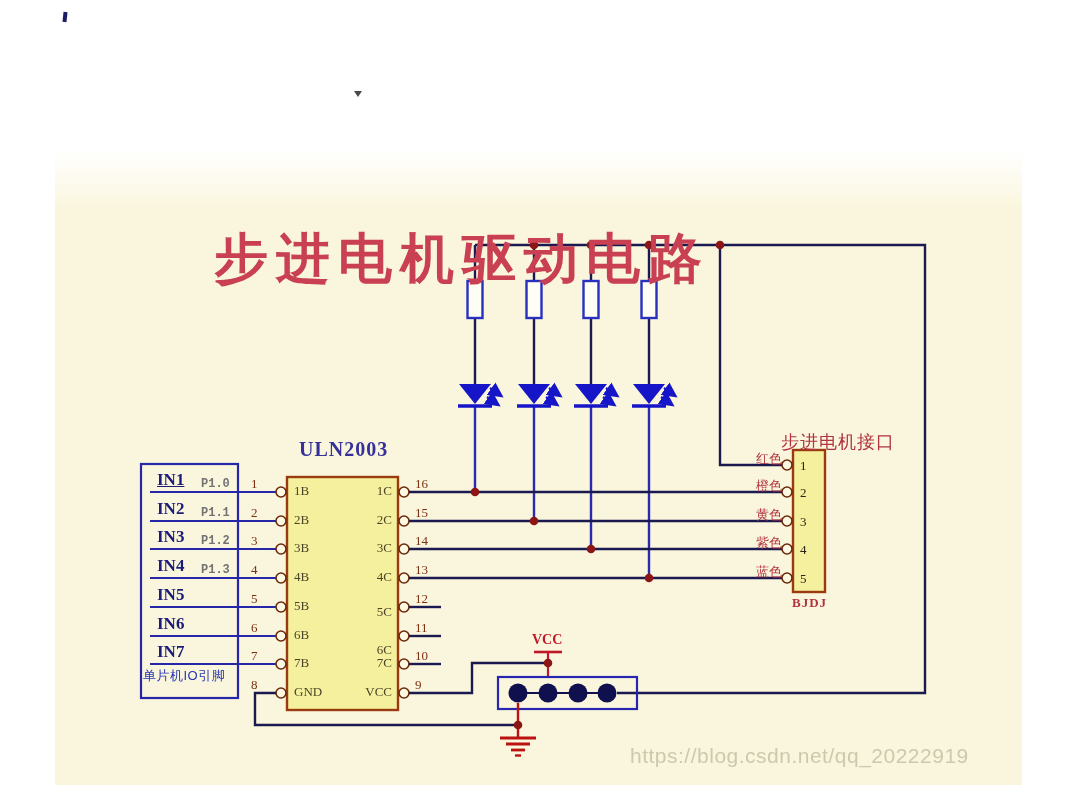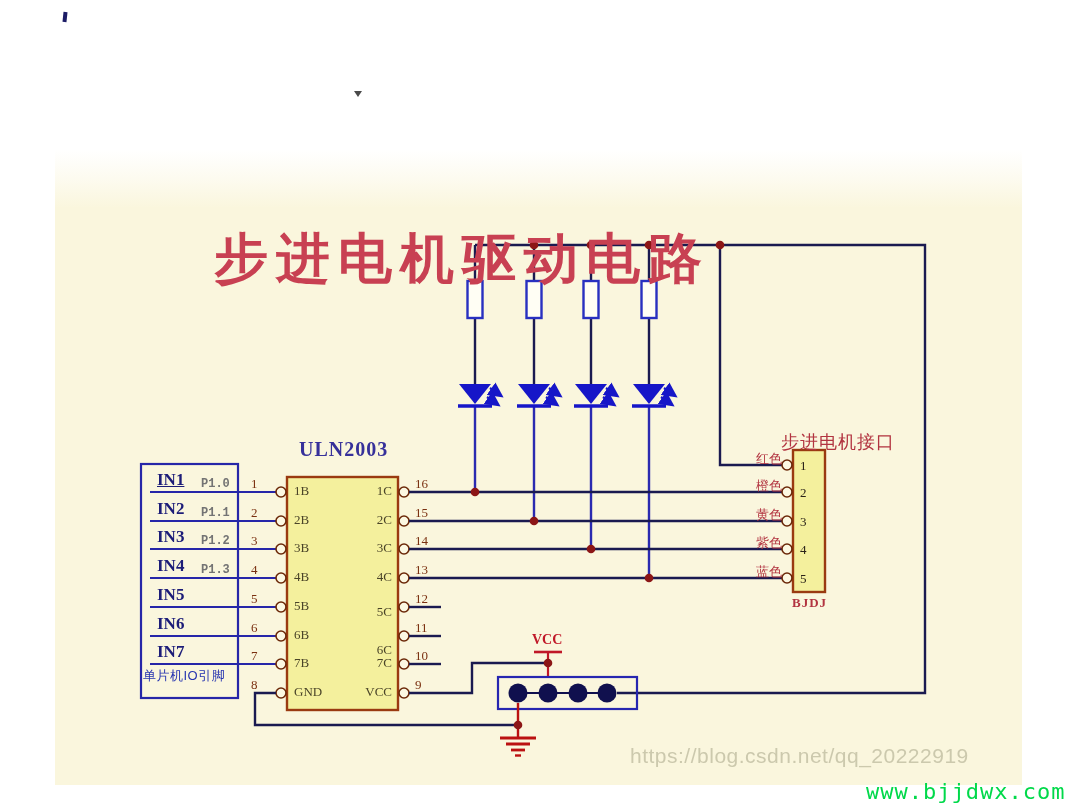--- a/index.html
+++ b/index.html
@@ -253,15 +253,14 @@
   <div class="abs connnum" style="left:800px;top:458px;">1</div>
   <div class="abs connnum" style="left:800px;top:485px;">2</div>
   <div class="abs connnum" style="left:800px;top:514px;">3</div>
   <div class="abs connnum" style="left:800px;top:542px;">4</div>
   <div class="abs connnum" style="left:800px;top:571px;">5</div>
   <div class="abs refdes" style="left:792px;top:595px;text-align:right;">BJDJ</div>
 
   <div class="abs vcc" style="left:532px;top:632px;">VCC</div>
 
   <div class="abs wmark" style="left:630px;top:744px;">https://blog.csdn.net/qq_20222919</div>
-  <div class="abs siteurl" style="left:866px;top:779px;">www.bjjdwx.com</div>
 
 </div>
 
 </body></html>

